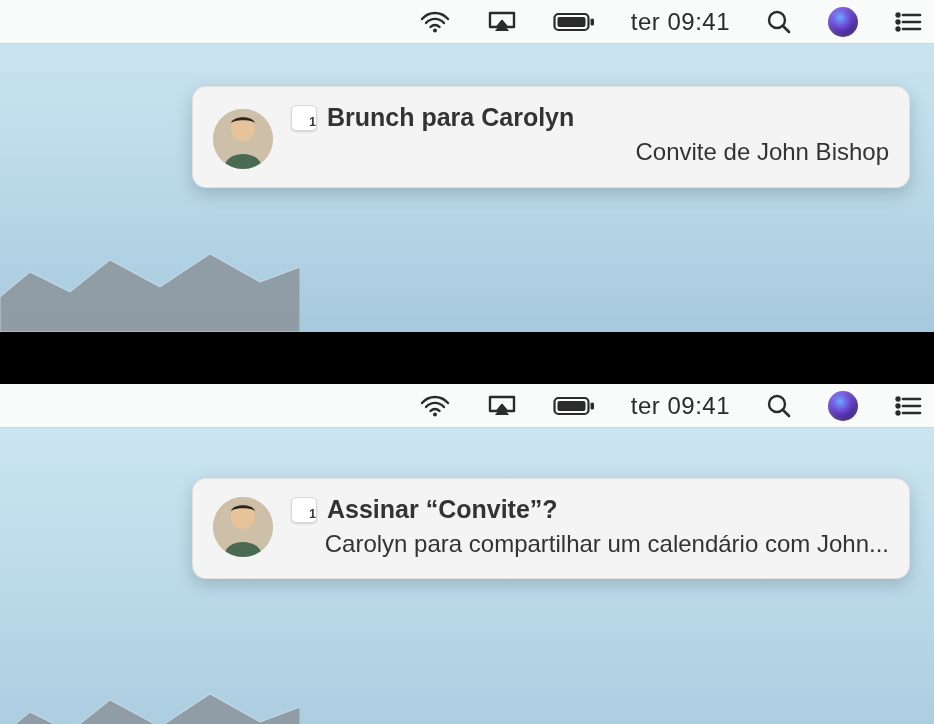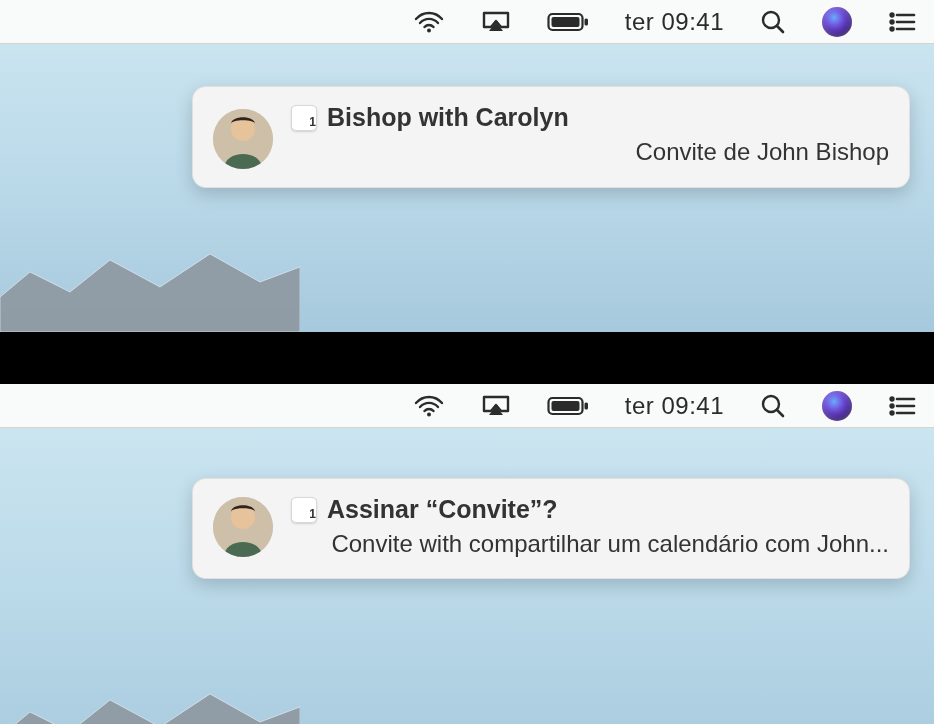--- a/index.html
+++ b/index.html
@@ -30,21 +30,21 @@
   
   .menubar {
     position: absolute;
     top: 0; left: 0; right: 0;
     height: 44px;
     background: rgba(250,250,250,0.98);
     border-bottom: 1px solid rgba(0,0,0,0.15);
     display: flex;
     align-items: center;
     justify-content: flex-end;
-    padding-right: 18px;
+    padding-right: 12px;
     gap: 36px;
   }
   .menubar .mi { display: flex; align-items: center; justify-content: center; color: #2b2b2b; }
   .menubar .mi svg { display: block; }
   .menubar .clock { font-size: 24px; font-weight: 400; color: #2b2b2b; letter-spacing: 0.5px; }
   .siri {
     width: 30px; height: 30px; border-radius: 50%;
     background: radial-gradient(circle at 40% 35%, #6fa9ff 0%, #6e4bd8 35%, #3a1d7a 70%, #1b1440 100%);
     box-shadow: inset 0 0 6px rgba(255,255,255,0.3);
     position: relative;
@@ -154,21 +154,21 @@
           <path d="M11 60 C11 40 49 40 49 60 Z" fill="#4a6b52"></path>
           <path d="M18 15 C18 6 42 6 42 15 C42 10 18 10 18 15 Z" fill="#2e241b"></path>
         </svg>
     </div>
     <div class="body">
       <div class="title-row">
         <span class="cal-icon">
           <span class="bar"></span>
           <span class="num">17</span>
         </span>
-        <span class="title">Bishop with Carolyn</span>
+        <span class="title">Brunch para Carolyn</span>
       </div>
       <div class="line sub">Convite de John Bishop</div>
     </div>
   </div>
 
   <div class="mountain">
     <svg width="300" height="90" viewBox="0 0 300 90">
         <path d="M0 90 L0 55 L30 30 L70 50 L110 18 L160 45 L210 12 L260 40 L300 25 L300 90 Z" fill="#8b949c" opacity="0.85"></path>
         <path d="M0 90 L0 55 L30 30 L70 50 L110 18 L160 45 L210 12 L260 40 L300 25 L300 90 Z" fill="none" stroke="#fff" stroke-width="1" opacity="0.5"></path>
       </svg>
@@ -237,21 +237,21 @@
         </svg>
     </div>
     <div class="body">
       <div class="title-row">
         <span class="cal-icon">
           <span class="bar"></span>
           <span class="num">17</span>
         </span>
         <span class="title">Assinar “Convite”?</span>
       </div>
-      <div class="line sub">Convite with compartilhar um calendário com John...</div>
+      <div class="line sub">Carolyn para compartilhar um calendário com John...</div>
     </div>
   </div>
 
   <div class="mountain">
     <svg width="300" height="90" viewBox="0 0 300 90">
         <path d="M0 90 L0 55 L30 30 L70 50 L110 18 L160 45 L210 12 L260 40 L300 25 L300 90 Z" fill="#8b949c" opacity="0.85"></path>
         <path d="M0 90 L0 55 L30 30 L70 50 L110 18 L160 45 L210 12 L260 40 L300 25 L300 90 Z" fill="none" stroke="#fff" stroke-width="1" opacity="0.5"></path>
       </svg>
   </div>
 </div>

